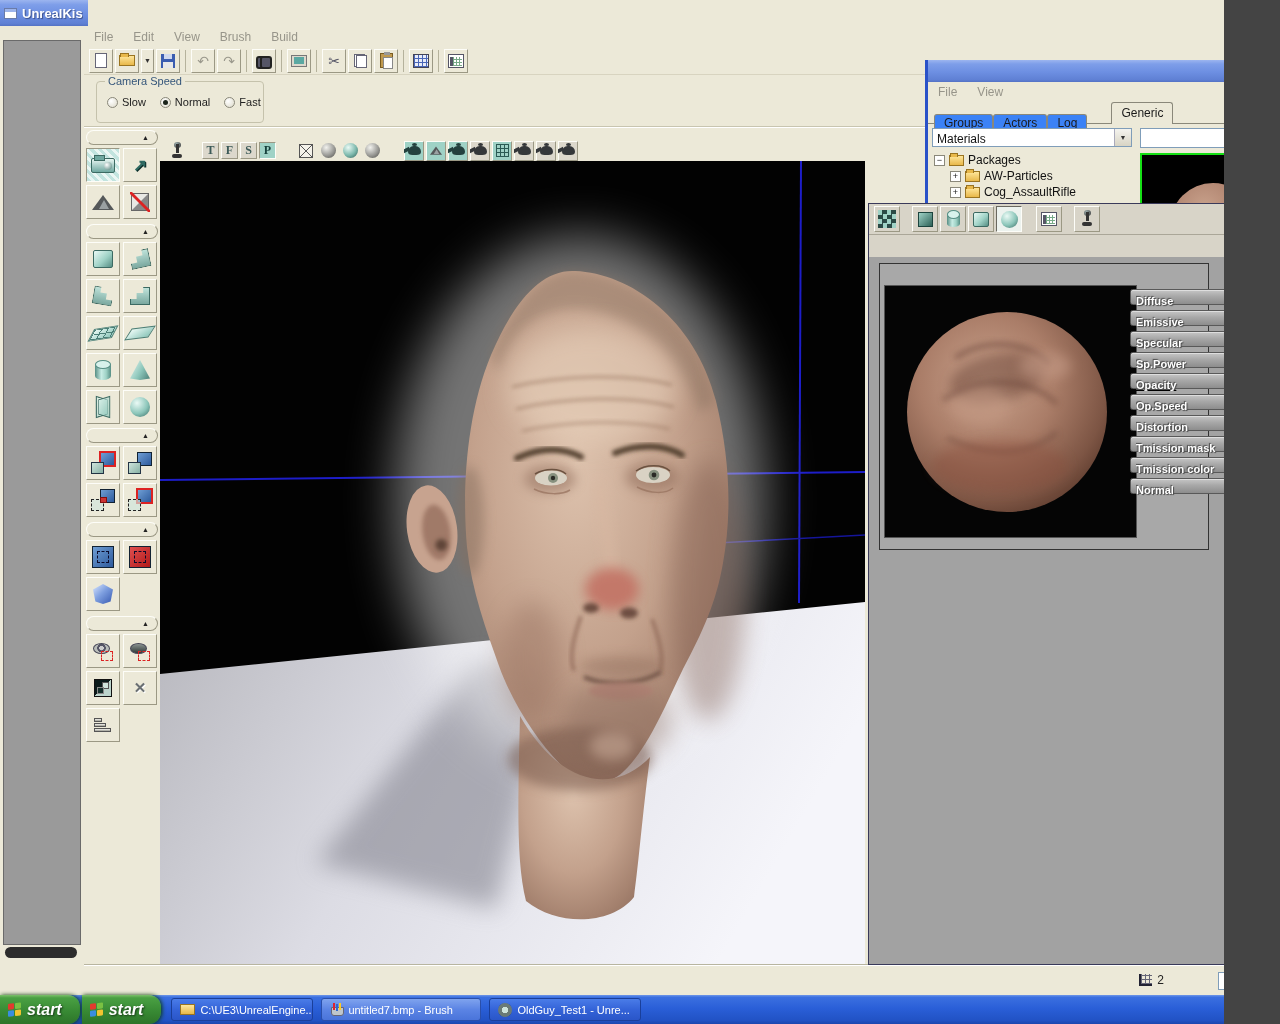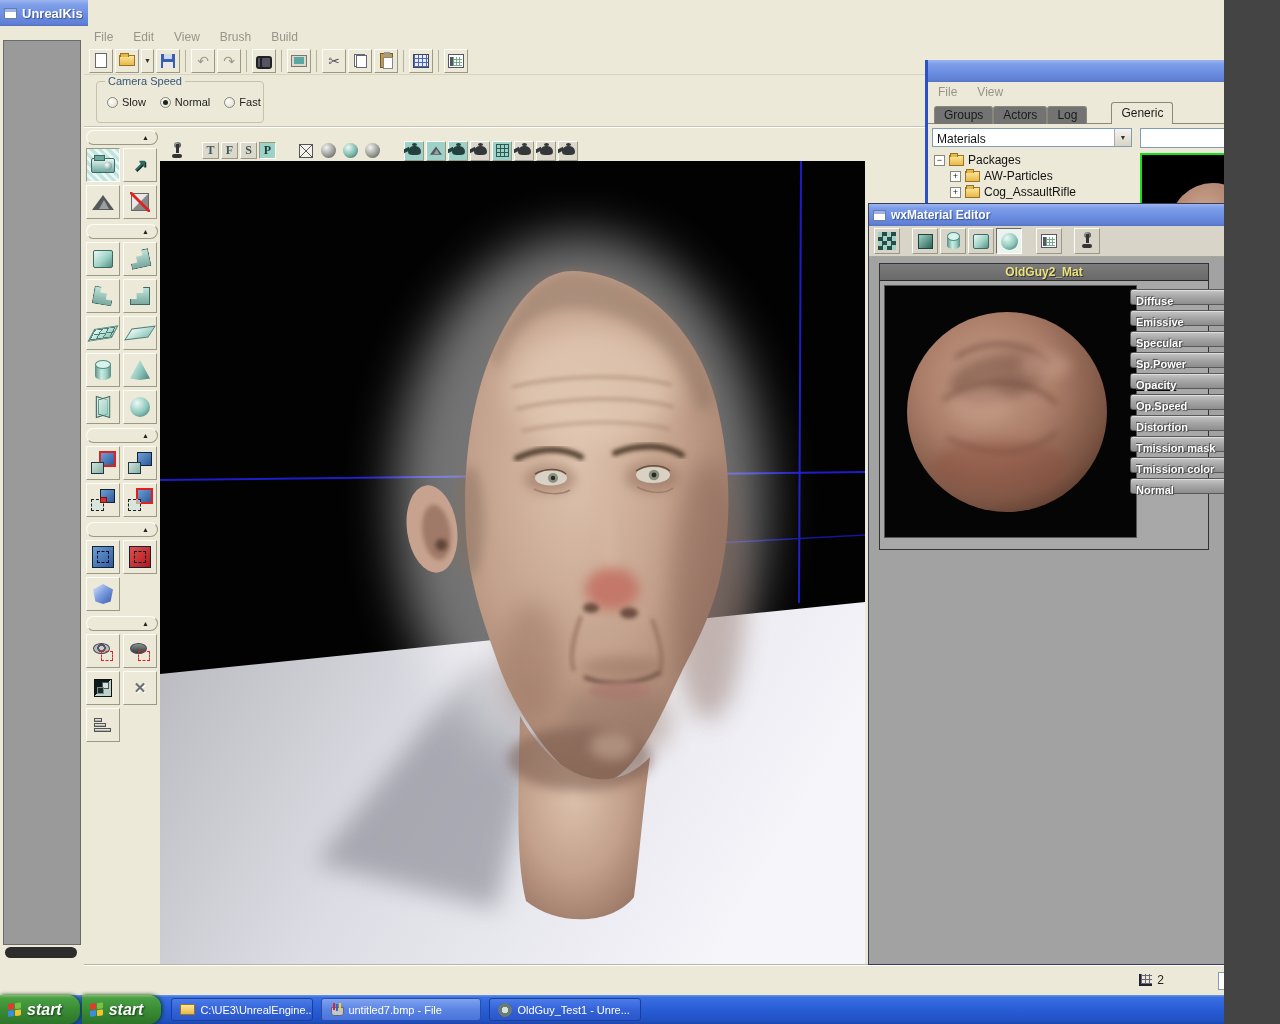--- a/index.html
+++ b/index.html
@@ -123,21 +123,21 @@
   .joystick::before{content:"";position:absolute;left:2px;bottom:0;width:10px;height:4px;background:#333;border-radius:2px;}
   .joystick::after{content:"";position:absolute;left:6px;top:0;width:3px;height:9px;background:#333;}
   .joystick i{position:absolute;left:4px;top:-2px;width:7px;height:6px;border-radius:50%;background:radial-gradient(circle at 35% 30%,#9aa,#333);}
   .wirecube{width:14px;height:14px;border:1px solid #555;background:
      linear-gradient(45deg,transparent 46%,#555 48% 52%,transparent 54%),
      linear-gradient(-45deg,transparent 46%,#555 48% 52%,transparent 54%),#f4f2ea;}
   .gsph{width:15px;height:15px;border-radius:50%;background:radial-gradient(circle at 35% 30%,#f2f2ee,#9a9a96 55%,#54544f 95%);}
   .gsph.teal{background:radial-gradient(circle at 35% 30%,#eafaf5,#7cb8ac 55%,#35645c 95%);}
 
   
-  .tab{height:18px;margin-top:4px;padding:1px 9px 0 9px;font-size:12px;color:#1a1a1a;background:#737373;
+  .tab{height:18px;margin-top:12px;padding:1px 9px 0 9px;font-size:12px;color:#1a1a1a;background:#3b82f6;
        border:1px solid #8a887a;border-bottom:none;border-radius:3px 3px 0 0;}
   .tab.active{height:22px;margin-top:0;padding-top:3px;background:#ece9d8;position:relative;z-index:2;}
   .combo{display:flex;background:#fff;border:1px solid #7f9db9;height:19px;align-items:flex-end;font-size:12px;}
   .combo .val{flex:1;padding:0 4px;color:#111;}
   .combo .btn{width:17px;height:17px;background:linear-gradient(#f4f3ee,#d8d4c4);border-left:1px solid #aab;display:flex;align-items:center;justify-content:center;}
   .treerow{display:flex;align-items:center;height:16px;font-size:12px;color:#111;gap:4px;}
   .pmbox{width:11px;height:11px;border:1px solid #8a887a;background:#fff;font-size:9px;line-height:9px;text-align:center;color:#222;flex:0 0 auto;}
   .tfolder{width:15px;height:11px;background:linear-gradient(#ffe69a,#e8b84a);border:1px solid #9a7420;position:relative;flex:0 0 auto;}
   .tfolder::before{content:"";position:absolute;top:-3px;left:0;width:6px;height:3px;background:#e8b84a;border:1px solid #9a7420;border-bottom:none;}
   .txtinput{background:#fff;border:1px solid #7f9db9;height:20px;font-size:12px;padding:0 3px;font-family:"Liberation Sans",sans-serif;}
@@ -602,24 +602,20 @@
       </div>
     <div class="abs mbtn" style="left:332px;top:68px;width:23px;height:21px;background:#ece9d8;">
         <span class="teal-cube" style="width:13px;height:12px;"></span>
       </div>
     <div class="abs" style="left:212px;top:93px;width:150px;height:60px;background:#000;border:2px solid #15e015;overflow:hidden;">
       <div style="position:absolute;left:28px;top:28px;width:86px;height:86px;border-radius:50%;background:radial-gradient(circle at 40% 30%,#c9a28c,#a87a66 55%,#6e4a3c 90%);"></div>
     </div>
   </div>
 
   <div class="abs" style="left:868px;top:203px;width:412px;height:762px;background:#d8d4c8;border:1px solid #3a3a5a;overflow:hidden;">
-    <div class="titlebar" style="height:22px;font-size:12px;">
-      <span class="winicon"></span>
-      <span>wxMaterial Editor</span>
-    </div>
     <div class="me-toolbar" style="height:31px;padding-left:5px;">
       <div class="mbtn">
           <span class="checker"></span>
         </div>
       <span style="width:8px;"></span>
       <div class="mbtn">
           <span class="plane-ico"></span>
         </div>
       <div class="mbtn">
           <span class="teal-cyl" style="width:13px;height:16px;"></span>
@@ -647,21 +643,20 @@
       <svg class="abs" style="left:0;top:0;" width="412" height="709" viewBox="0 0 412 709">
         <path d="M368,39 C388,34 400,18 412,2" stroke="#0a0a0a" stroke-width="2" fill="none"></path>
         <path d="M368,81 C385,77 400,66 412,54" stroke="#0a0a0a" stroke-width="2" fill="none"></path>
         <path d="M368,102 C388,90 402,42 412,12" stroke="#0a0a0a" stroke-width="2" fill="none"></path>
         <path d="M368,186 C386,188 400,200 412,214" stroke="#0a0a0a" stroke-width="2" fill="none"></path>
         <path d="M368,228 C388,231 392,242 392,264 L392,377 C392,390 400,393 410,394" stroke="#0a0a0a" stroke-width="2" fill="none"></path>
         <rect x="402" y="382" width="14" height="22" rx="9" fill="#9a9a9a" stroke="#444" stroke-width="1.5"></rect>
       </svg>
 
       <div class="abs node" style="left:10px;top:6px;width:330px;height:287px;">
-        <div class="node-hdr">OldGuy2_Mat</div>
         <div class="abs" style="left:4px;top:21px;width:253px;height:253px;background:#050505;border:1px solid #555;">
           <svg width="251" height="251" viewBox="0 0 251 251">
             <defs>
               <radialGradient id="ball" cx="40%" cy="35%" r="75%">
                 <stop offset="0" stop-color="#c9a28c"></stop>
                   <stop offset=".45" stop-color="#aa7d68"></stop>
                 <stop offset=".8" stop-color="#7d5544"></stop>
                   <stop offset="1" stop-color="#553528"></stop>
               </radialGradient>
               <filter id="pb3" x="-40%" y="-40%" width="180%" height="180%">
@@ -739,21 +734,21 @@
           <i class="y"></i>
         </span>
       <span>start</span>
     </div>
     <div class="taskitem" style="margin-left:10px;width:142px;">
       <span class="ti-folder"></span>
       <span>C:\UE3\UnrealEngine...</span>
     </div>
     <div class="taskitem pressed" style="margin-left:8px;width:160px;">
       <span class="ti-paint"></span>
-      <span>untitled7.bmp - File</span>
+      <span>untitled7.bmp - Brush</span>
     </div>
     <div class="taskitem" style="margin-left:8px;width:152px;">
       <span class="ti-gear"></span>
       <span>OldGuy_Test1 - Unre...</span>
     </div>
   </div>
 
 </div>
 
 </body></html>

